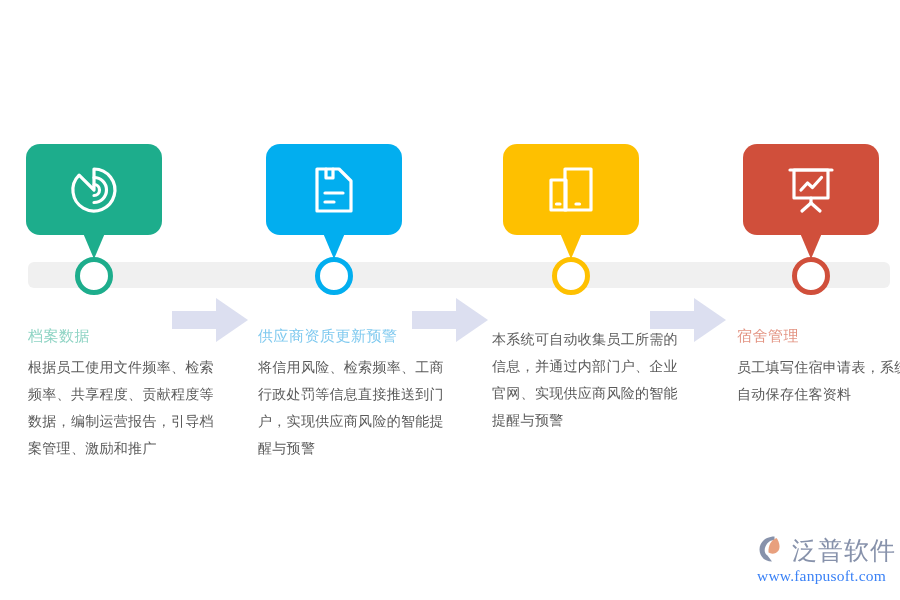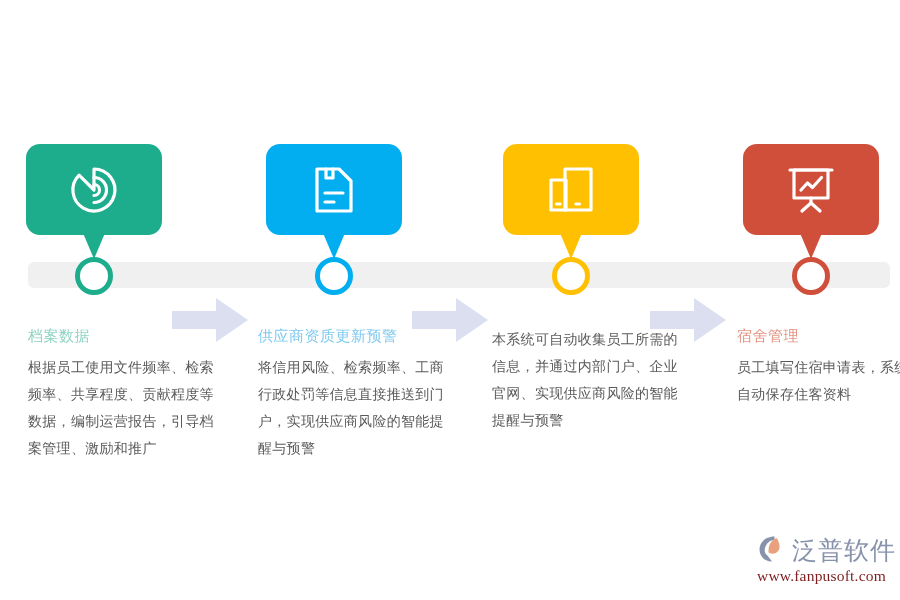--- a/index.html
+++ b/index.html
@@ -157,21 +157,21 @@
     font-size: 25px;
     color: #8792ab;
     font-family: "DejaVu Sans", "Liberation Sans", sans-serif;
     letter-spacing: 1px;
     line-height: 30px;
     white-space: nowrap;
   }
   .logo-url {
     font-family: "Liberation Serif", "DejaVu Serif", serif;
     font-size: 15.5px;
-    color: #7f1d1d;
+    color: #3b82f6;
     letter-spacing: 0.2px;
     margin-top: -1px;
     white-space: nowrap;
   }
 </style>
 </head>
 <body>
 
 <div id="infographic">
 

